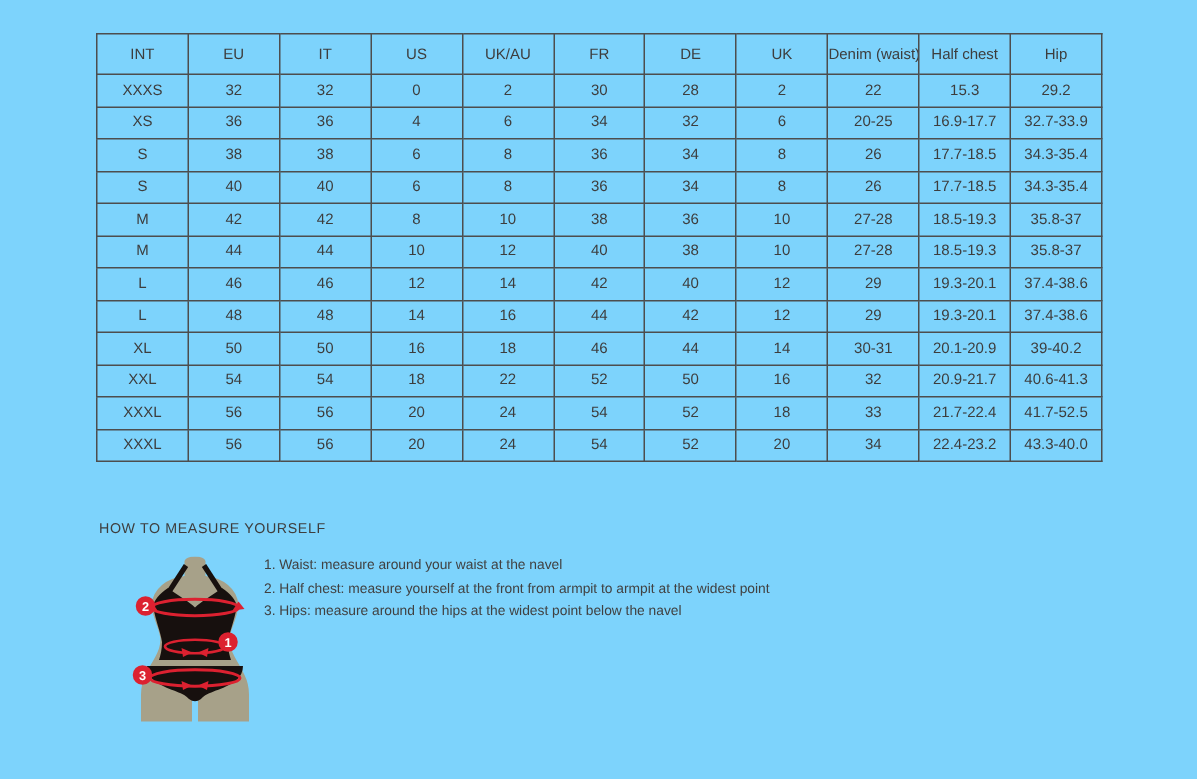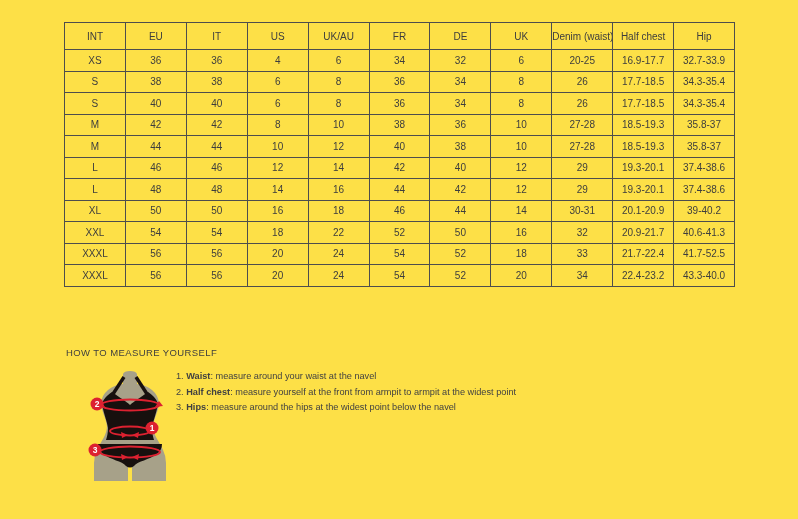--- a/index.html
+++ b/index.html
@@ -1,21 +1,21 @@
 <!DOCTYPE html>
 <html style="--accent-red: #dc2130; --mannequin: #a7a189; --swimsuit: #17100e; --table-border: #4d4d4d; --text: #3d3d3d;"><head>
 <meta charset="utf-8">
 <style>
   html,body{margin:0;padding:0;}
   body{
     width:798px;height:519px;background:#ffffff;
     font-family:"Liberation Sans", sans-serif;
     position:relative;overflow:hidden;
   }
-  .page{position:absolute;inset:0;background:#fde047;}
+  .page{position:absolute;inset:0;background:#7dd3fc;}
 
   
   .size-table{
     position:absolute;left:64px;top:22px;
     width:671px;border-collapse:collapse;table-layout:fixed;
     font-size:10px;color:var(--text,#3d3d3d);
   }
   .size-table th,.size-table td{
     border:1px solid var(--table-border,#4d4d4d);
     text-align:center;vertical-align:middle;
@@ -32,21 +32,21 @@
     letter-spacing:0.4px;
   }
   .figure-wrap{
     position:absolute;left:82px;top:371px;width:96px;height:115px;
   }
   .steps{
     position:absolute;left:176px;top:369px;
     font-size:9.2px;color:#414141;
   }
   .step{height:15.5px;line-height:15.5px;white-space:nowrap;}
-  .step b{font-weight:bold;}
+  .step b{font-weight:normal;}
 
   .fill-skin{fill:var(--mannequin,#a7a189);}
   .fill-suit{fill:var(--swimsuit,#17100e);}
   .stroke-suit{stroke:var(--swimsuit,#17100e);}
   .red-line{stroke:var(--accent-red,#dc2130);fill:none;}
   .red-fill{fill:var(--accent-red,#dc2130);}
   .badge-num{
     fill:#ffffff;font-family:"Liberation Sans",sans-serif;
     font-size:8.5px;font-weight:bold;text-anchor:middle;
   }
@@ -67,20 +67,33 @@
           <th>FR</th>
           <th>DE</th>
           <th>UK</th>
           <th>Denim (waist)</th>
           <th>Half chest</th>
           <th>Hip</th>
         </tr>
     </thead>
     <tbody>
         <tr>
+          <td>XXXS</td>
+          <td>32</td>
+          <td>32</td>
+          <td>0</td>
+          <td>2</td>
+          <td>30</td>
+          <td>28</td>
+          <td>2</td>
+          <td>22</td>
+          <td>15.3</td>
+          <td>29.2</td>
+        </tr>
+        <tr>
           <td>XS</td>
           <td>36</td>
           <td>36</td>
           <td>4</td>
           <td>6</td>
           <td>34</td>
           <td>32</td>
           <td>6</td>
           <td>20-25</td>
           <td>16.9-17.7</td>

